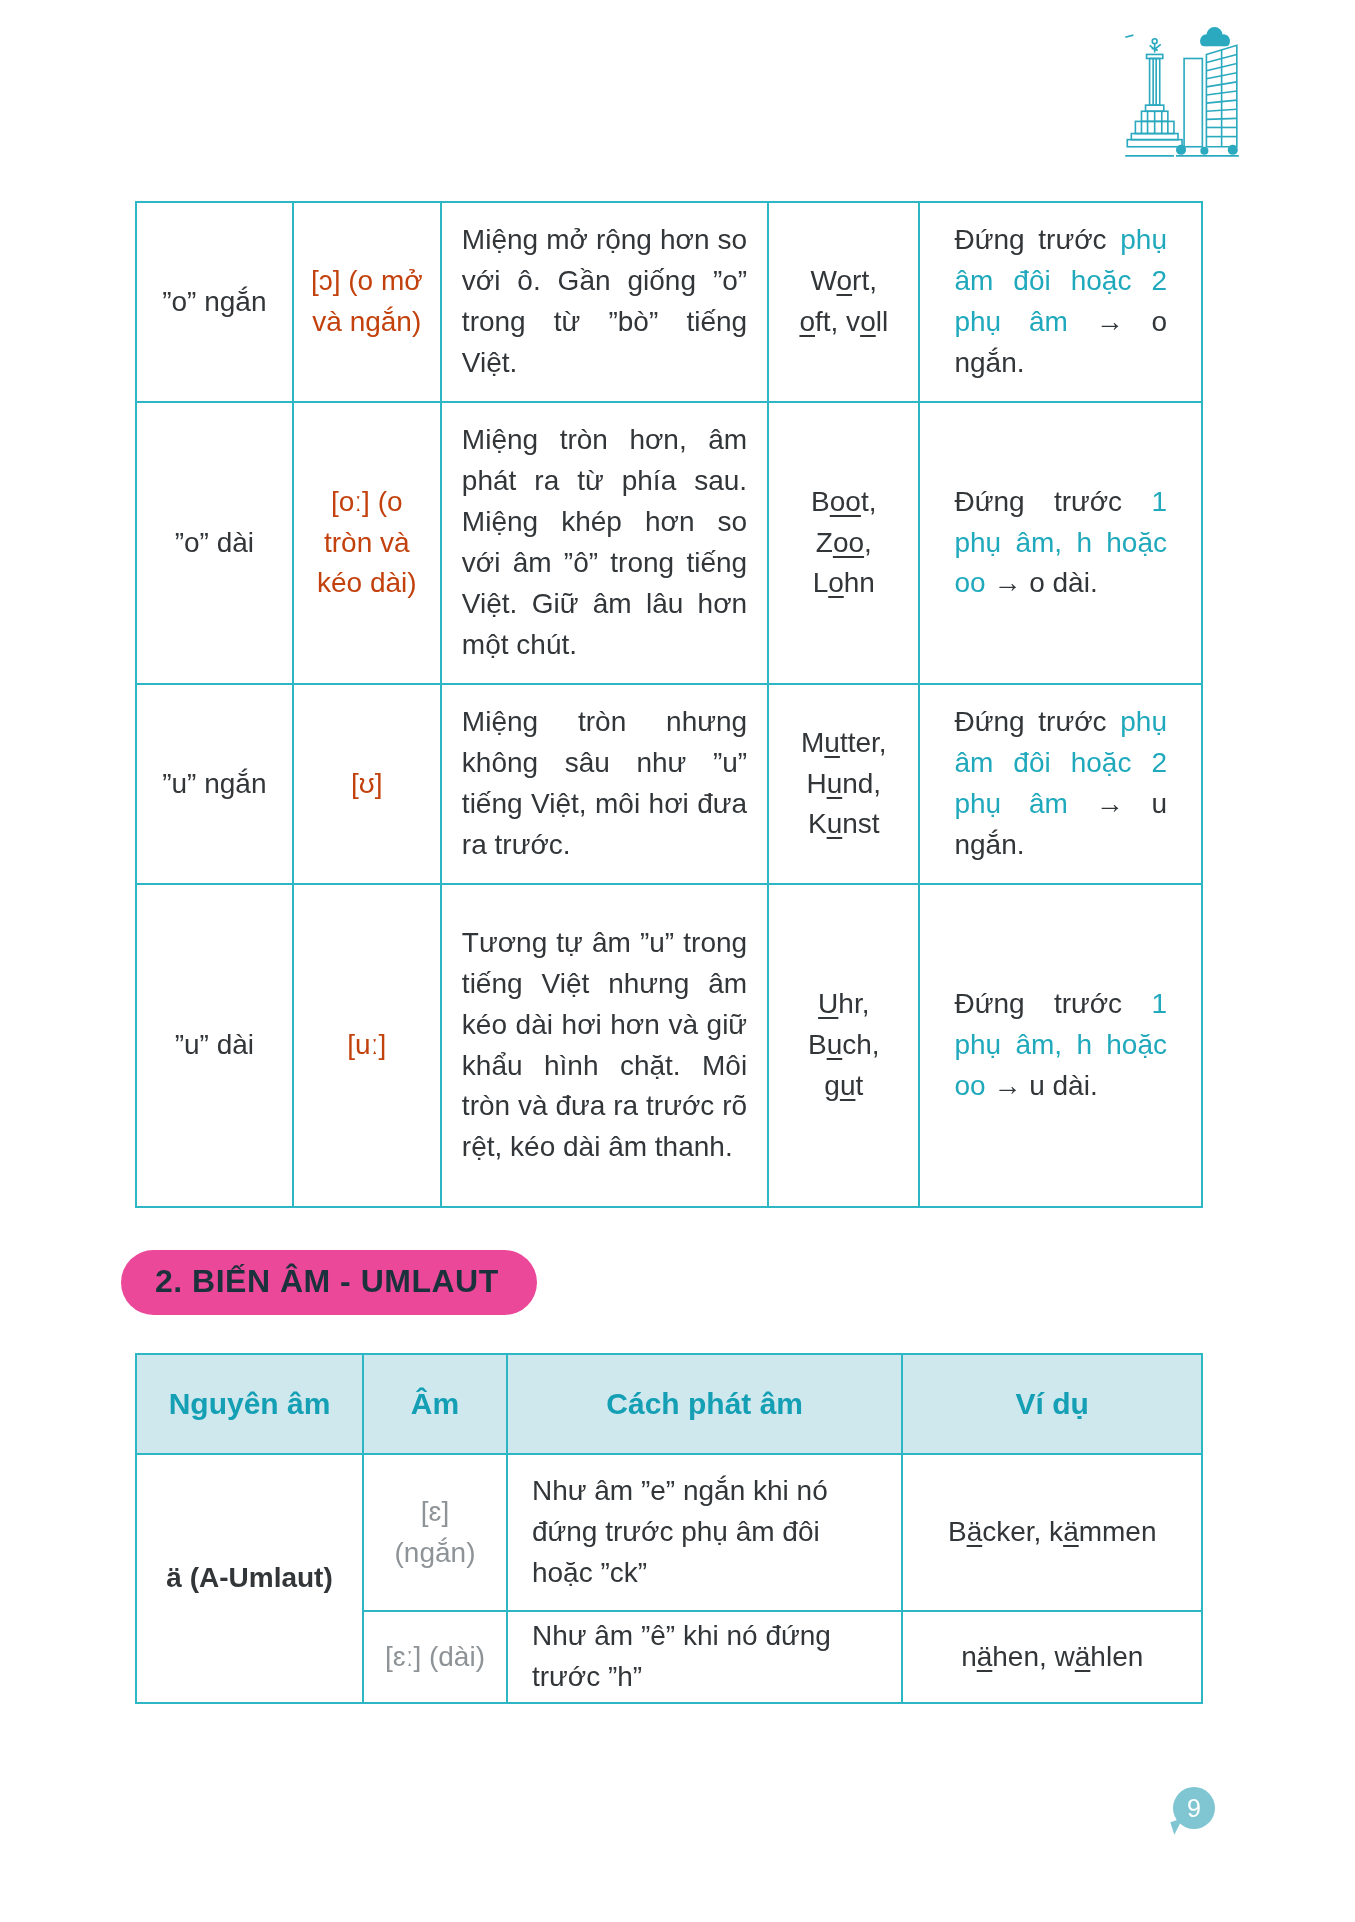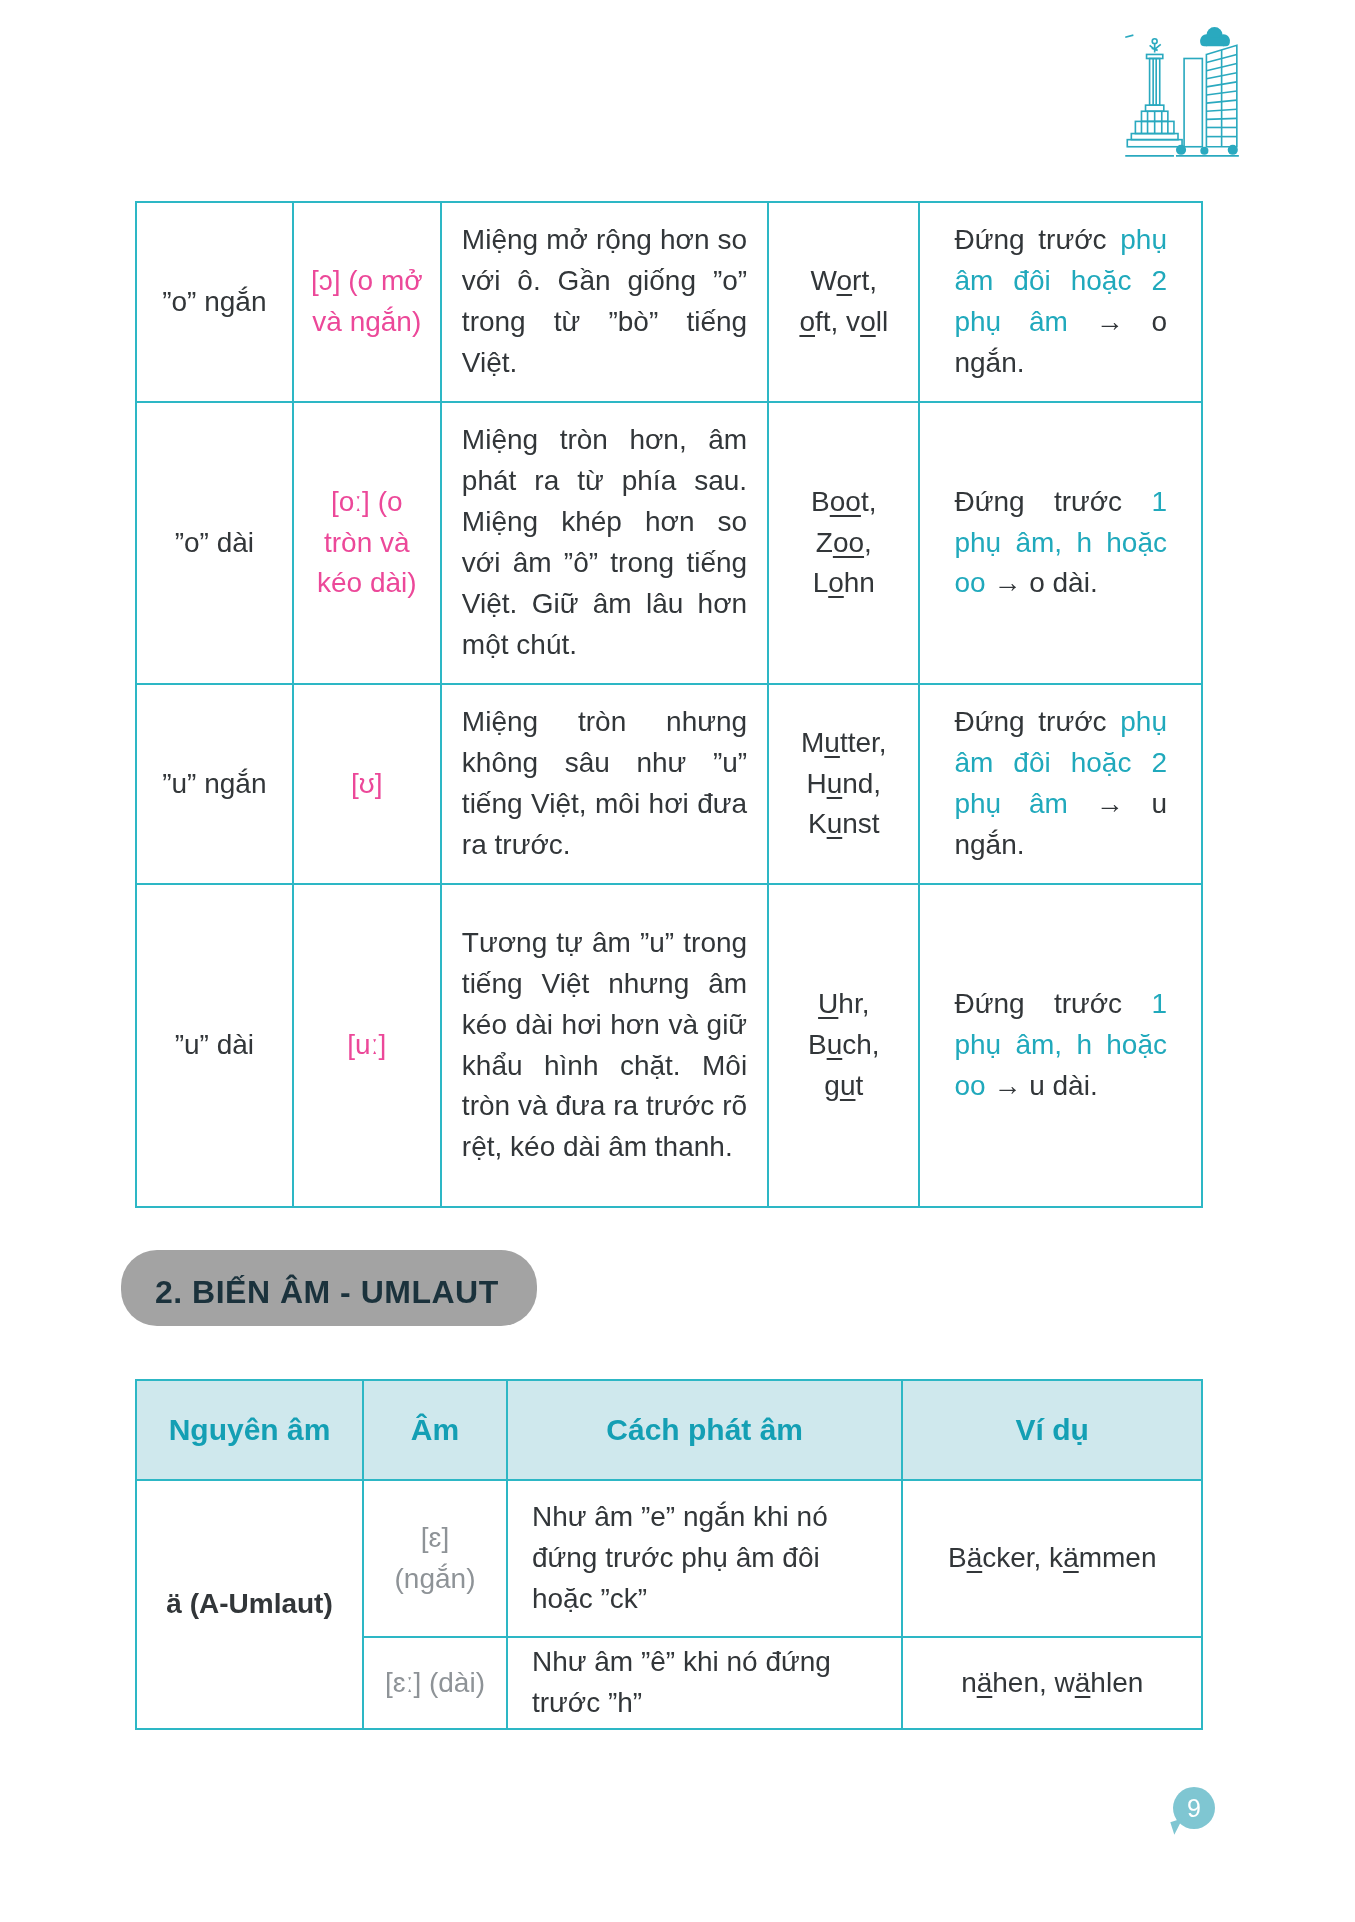--- a/index.html
+++ b/index.html
@@ -18,45 +18,45 @@
   }
   .illustration svg{width:100%;height:100%;}
   
   .main{
     position:absolute; left:135px; top:201px; width:1068px;
   }
   table{border-collapse:collapse;width:100%;table-layout:fixed;}
   td,th{border:2px solid #2db7c5;}
   .t1 td, .t2 td{font-size:28px;line-height:1.46;vertical-align:middle;}
   .cell-vowel{text-align:center;padding:10px 24px;}
-  .cell-ipa{color:#ec4899;text-align:center;padding:12px 12px;}
+  .cell-ipa{color:#c2410c;text-align:center;padding:12px 12px;}
   .cell-desc{text-align:justify;padding:17px 20px;}
   .cell-ex{text-align:center;padding:14px 8px;}
   .cell-rule{text-align:justify;padding:17px 34px;}
   .r1{height:200px;}
   .r2{height:282px;}
   .r3{height:200px;}
   .r4{height:323px;}
   u{text-decoration:underline;text-underline-offset:4px;text-decoration-thickness:2px;}
   .teal{color:#20a9bc;}
   
   .section-pill{
     display:inline-block;
     margin-top:42px;
     margin-left:-14px;
-    background:#a3a3a3;
+    background:#ec4899;
     border-radius:36px;
-    padding:24px 38px 15px 34px;
+    padding:13px 38px 15px 34px;
     font-size:32px;
     font-weight:bold;
     color:#1b323c;
     letter-spacing:.5px;
   }
   
-  .t2{margin-top:53px;}
+  .t2{margin-top:38px;}
   .t2 th{
     background:#cfe8ed;
     color:#149fb4;
     font-size:30px;
     font-weight:bold;
     padding:32px 8px;
   }
   .cell-vowel2{text-align:center;padding:10px 8px;font-weight:bold;}
   .cell-ipa2{color:#8e9397;text-align:center;padding:12px 6px;white-space:nowrap;}
   .cell-how{text-align:left;padding:0 24px;}

